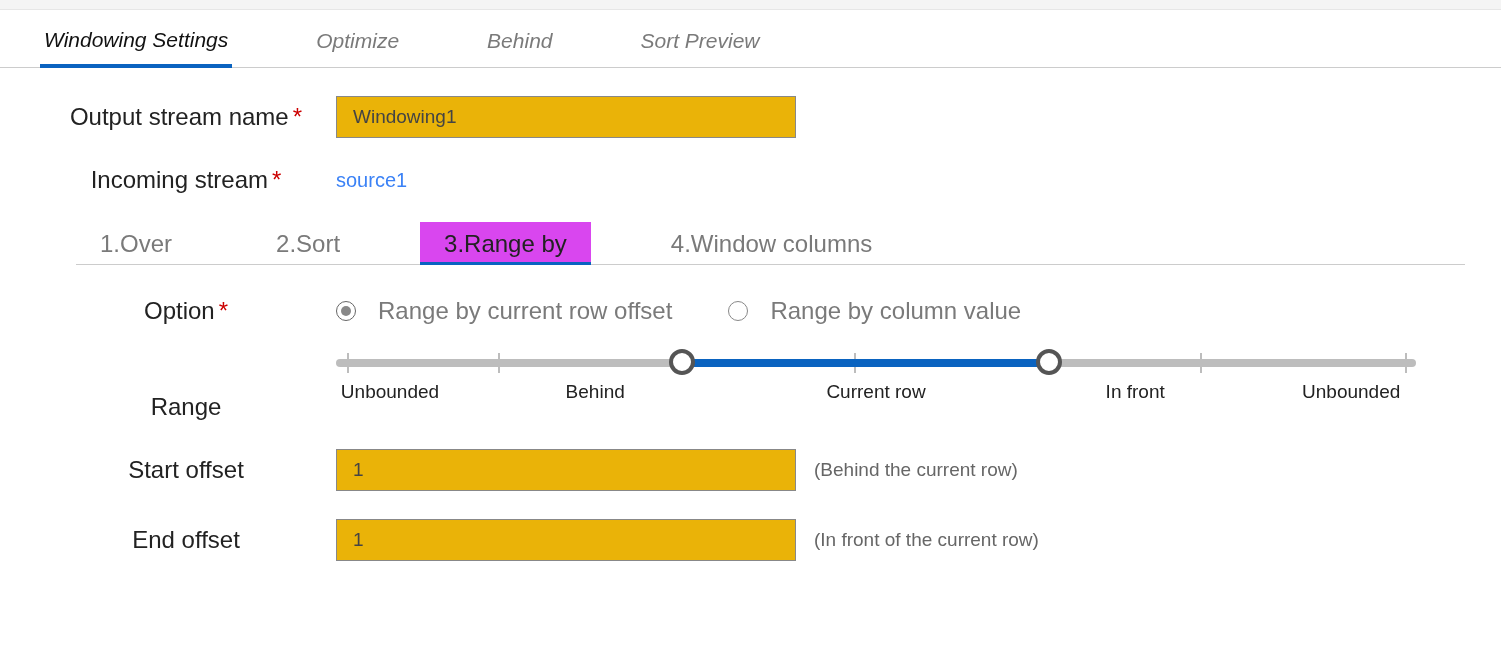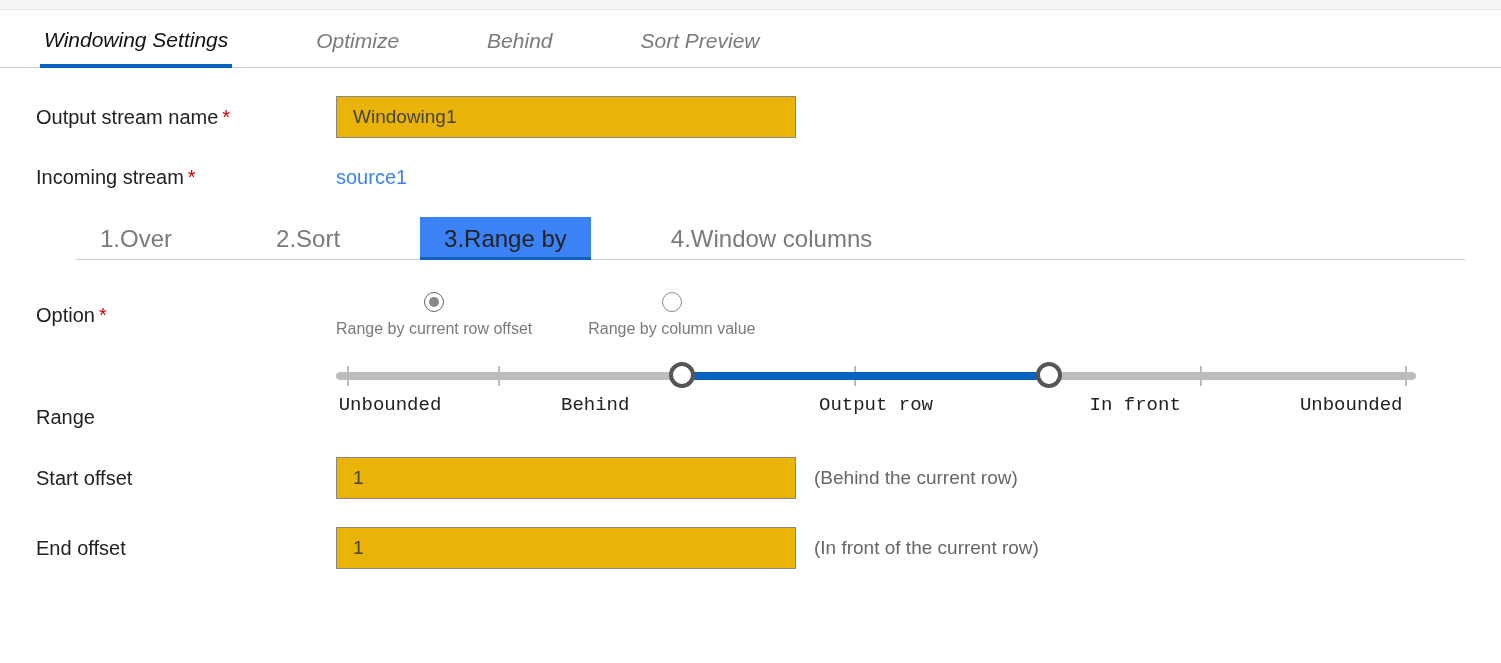--- a/index.html
+++ b/index.html
@@ -41,22 +41,23 @@
     .form-area {
       padding: 28px 36px 0 36px;
     }
     .row {
       display: flex;
       align-items: center;
       margin-bottom: 28px;
     }
     .row .label {
       width: 300px;
-      font-size: 20px;
+      font-size: 24px;
       color: #222;
+      text-align: center;
     }
     .req { color: #c00; margin-left: 4px; }
     .txt-input {
       font-family: inherit;
       font-size: 19px;
       color: #444;
       border: 1px solid #888;
       height: 42px;
       padding: 4px 16px;
       width: 460px;
@@ -74,40 +75,39 @@
     .inner-tab {
       padding: 8px 24px 4px 24px;
       font-size: 24px;
       color: #7a7a7a;
       cursor: pointer;
       border-bottom: 3px solid transparent;
       margin-bottom: -1px;
     }
     .inner-tab.active {
       color: #222;
-      background: #3b82f6;
+      background: #d946ef;
       border-bottom: 3px solid #0a63c0;
     }
     
     .radios { display: flex; gap: 56px; align-items: center; color: #7a7a7a; }
     .radio {
-      display: flex; align-items: center; gap: 8px; font-size: 16px;
+      display: flex; align-items: center; gap: 22px; font-size: 24px;
       cursor: default;
-      flex-direction: column;
     }
     .radio-circle {
       width: 20px; height: 20px; border-radius: 50%;
       border: 1px solid #888; display:flex; align-items:center; justify-content:center;
       background:#fff;
     }
     .radio.selected .radio-circle { border-color: #666; }
     .radio-dot { width:10px; height:10px; border-radius:50%; background:#888; }
     .radio:not(.selected) .radio-dot { display:none; }
     
-    .slider-wrap { width: 1080px; font-family: Liberation Mono, monospace; }
+    .slider-wrap { width: 1080px; }
     .rail {
       position: relative; height: 8px; background: #bdbdbd; border-radius: 4px;
       margin-top: 6px;
     }
     .rail .fill {
       position: absolute; top:0; height:8px; background:#0a63c0; border-radius:4px;
       left: 32%; right: 34%;
     }
     .tick {
       position: absolute; top: -6px; width: 2px; height: 20px; background: #bdbdbd;
@@ -192,21 +192,21 @@
           <div class="tick" style="left:48%;"></div>
           <div class="tick" style="left:80%;"></div>
           <div class="tick" style="left:99%;"></div>
           <div class="fill"></div>
           <div class="thumb" style="left:32%;"></div>
           <div class="thumb thumb2" style="left:66%;"></div>
         </div>
         <div class="slider-labels">
           <span style="left:5%;">Unbounded</span>
           <span style="left:24%;">Behind</span>
-          <span style="left:50%;">Output row</span>
+          <span style="left:50%;">Current row</span>
           <span style="left:74%;">In front</span>
           <span style="left:94%;">Unbounded</span>
         </div>
       </div>
     </div>
 
     <div class="row">
       <div class="label">
         <span>Start offset</span>
       </div>

